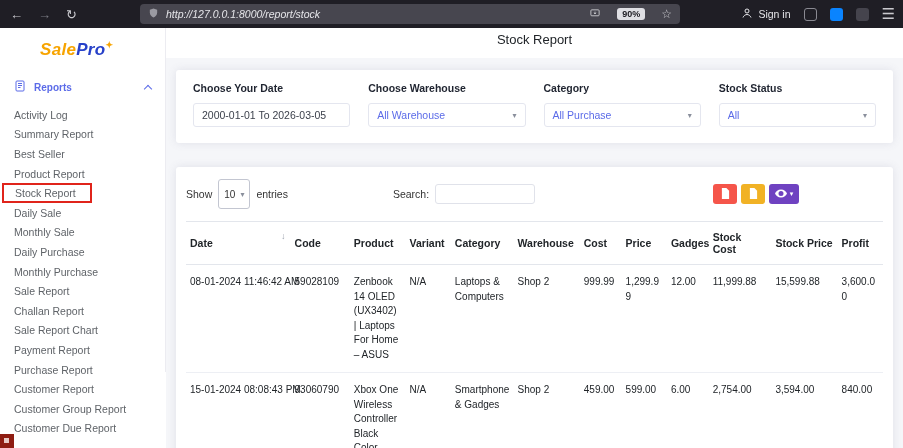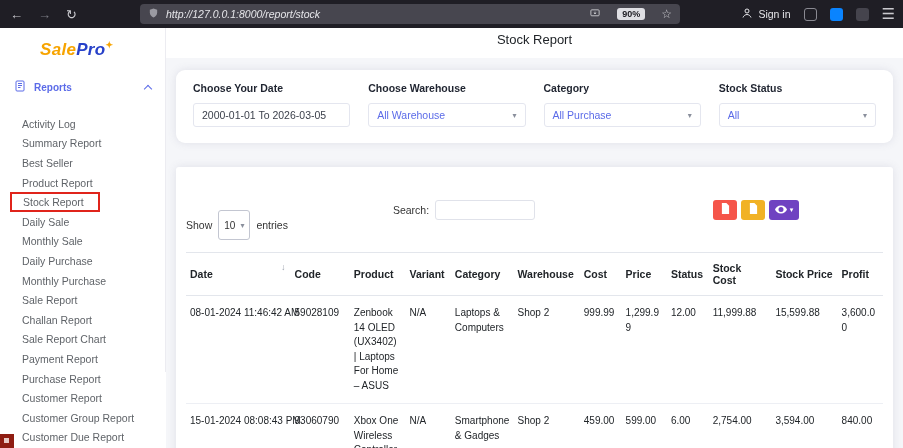--- a/index.html
+++ b/index.html
@@ -24,39 +24,39 @@
   .menu-glyph { color: #c9c9ce; font-size: 15px; }
 
   
   .sidebar { position: absolute; top: 28px; left: 0; width: 166px; height: 344px; background: #fff; border-right: 1px solid #ececf1; }
   .brand { padding: 12px 0 0 40px; font-size: 17px; font-weight: bold; font-style: italic; letter-spacing: .3px; }
   .brand .b1 { color: #f7a400; }
   .brand .b2 { color: #2741c9; }
   .brand .spark { color: #f7a400; font-size: 9px; vertical-align: super; font-style: normal; }
   .section-head { display: flex; align-items: center; gap: 8px; margin-top: 14px; padding: 6px 14px; color: var(--accent, #5b6be8); font-size: 10px; font-weight: bold; cursor: pointer; }
   .chev-up { margin-left: auto; width: 6px; height: 6px; border-top: 1.5px solid var(--accent, #5b6be8); border-right: 1.5px solid var(--accent, #5b6be8); transform: rotate(-45deg); margin-top: 4px; }
-  .side-list { margin-top: 14px; padding-left: 8px; }
+  .side-list { margin-top: 5px; }
   .side-item { height: 19.6px; display: flex; align-items: center; padding: 0 14px; font-size: 10.5px; color: #5f6368; cursor: pointer; white-space: nowrap; }
   .side-item.annotated .ann-box { border: 2px solid var(--annotation, #e0241b); padding: 2px 14px 2px 11px; margin-left: -12px; display: inline-block; }
 
   
   .main { position: absolute; left: 166px; top: 28px; width: 737px; height: 420px; background: #f5f6f9; overflow: hidden; }
   .title-band { background: #fff; height: 30px; }
   .page-title { text-align: center; padding-top: 4px; font-size: 13px; color: #212529; }
-  .filter-card { margin: 12px 10px 0 10px; background: #fff; border-radius: 9px; box-shadow: 0 0 8px rgba(110,110,140,.16); padding: 12px 8px 16px 8px; display: flex; }
+  .filter-card { margin: 12px 10px 0 10px; background: #fff; border-radius: 3px; box-shadow: 0 0 8px rgba(110,110,140,.16); padding: 12px 8px 16px 8px; display: flex; }
   .filter-col { flex: 1; padding: 0 9px; }
   .filter-label { font-size: 10.5px; font-weight: bold; color: #1f2430; margin-bottom: 9px; }
   .control { height: 24px; border: 1px solid #e4e6ef; border-radius: 3px; display: flex; align-items: center; padding: 0 8px; font-size: 10.5px; background: #fff; cursor: pointer; }
   .control.date { color: #3a3f4a; }
   .control.select { color: var(--accent, #5b6be8); justify-content: space-between; }
   .caret { color: #8a8f9c; font-size: 8px; }
 
   .table-card { margin: 24px 10px 0 10px; background: #fff; border-radius: 3px; box-shadow: 0 0 8px rgba(110,110,140,.16); padding: 12px 10px 0 10px; height: 400px; }
   .controls-row { display: flex; align-items: center; font-size: 10.5px; color: #333; }
-  .show-group { display: flex; align-items: center; gap: 6px; margin-top: 31px; }
+  .show-group { display: flex; align-items: center; gap: 6px; }
   .entries-select { border: 1px solid #c3c6d1; border-radius: 3px; height: 19px; padding: 14px 5px; display: flex; align-items: center; gap: 5px; font-size: 10px; color: #333; cursor: pointer; }
   .search-group { margin-left: 105px; display: flex; align-items: center; gap: 6px; }
   .search-input { width: 100px; height: 20px; border: 1px solid #e0e2ea; border-radius: 3px; background: #fff; }
   .export-group { margin-left: auto; margin-right: 84px; display: flex; gap: 4px; }
   .btn { height: 20px; border-radius: 3px; display: flex; align-items: center; justify-content: center; cursor: pointer; }
   .btn.pdf { width: 24px; background: var(--pdf, #f5554a); }
   .btn.csv { width: 24px; background: var(--csv, #f1b225); }
   .btn.view { width: 30px; background: var(--view, #6f42c1); gap: 3px; color: #fff; }
   .btn .caret-w { color: #fff; font-size: 7px; }
 
@@ -248,21 +248,21 @@
               <span>Date</span>
               <span class="sort-arrow">↓</span>
             </th>
             <th>Code</th>
             <th>Product</th>
             <th>Variant</th>
             <th>Category</th>
             <th>Warehouse</th>
             <th>Cost</th>
             <th>Price</th>
-            <th>Status</th>
+            <th>Gadges</th>
             <th>Stock Cost</th>
             <th>Stock Price</th>
             <th>Profit</th>
           </tr>
         </thead>
         <tbody>
           <tr>
             <td class="nowrap">08-01-2024 11:46:42 AM</td>
             <td>59028109</td>
             <td>Zenbook 14 OLED (UX3402) | Laptops For Home – ASUS</td>

